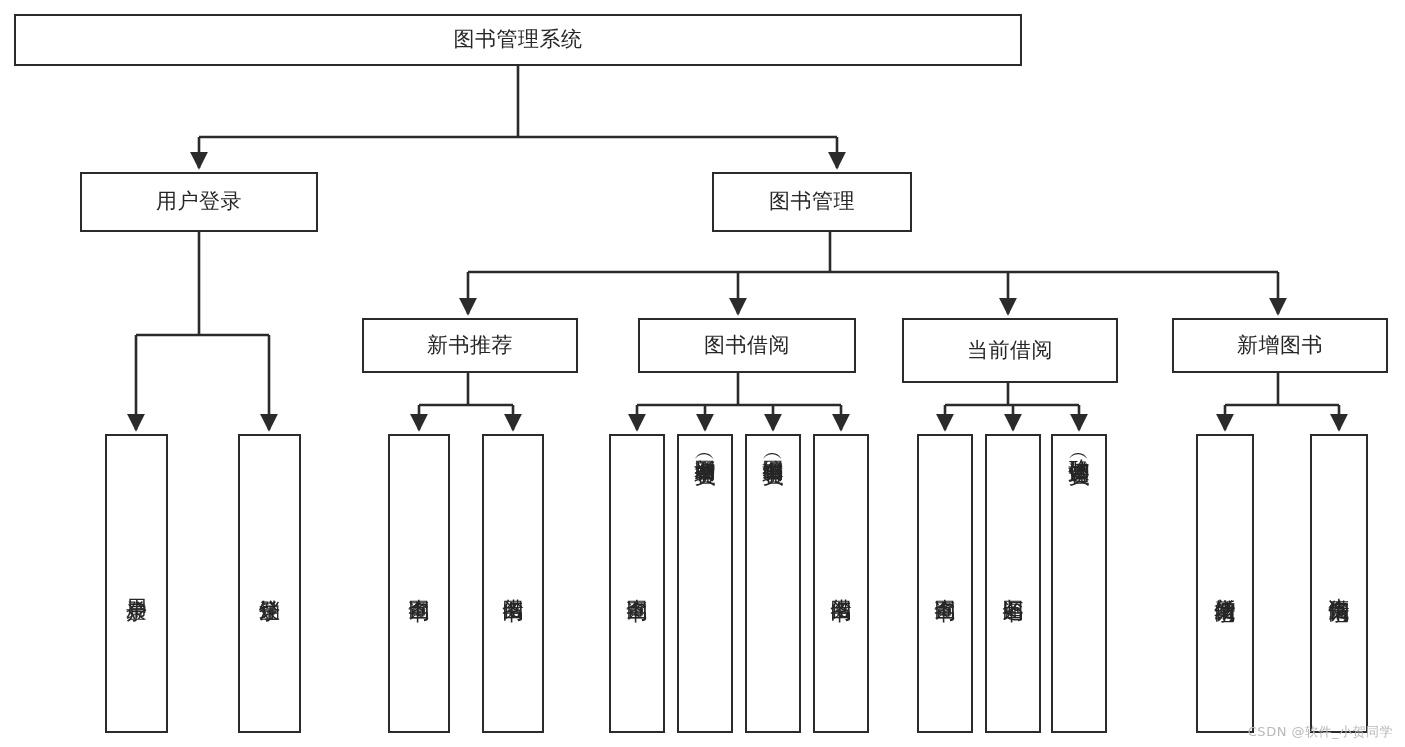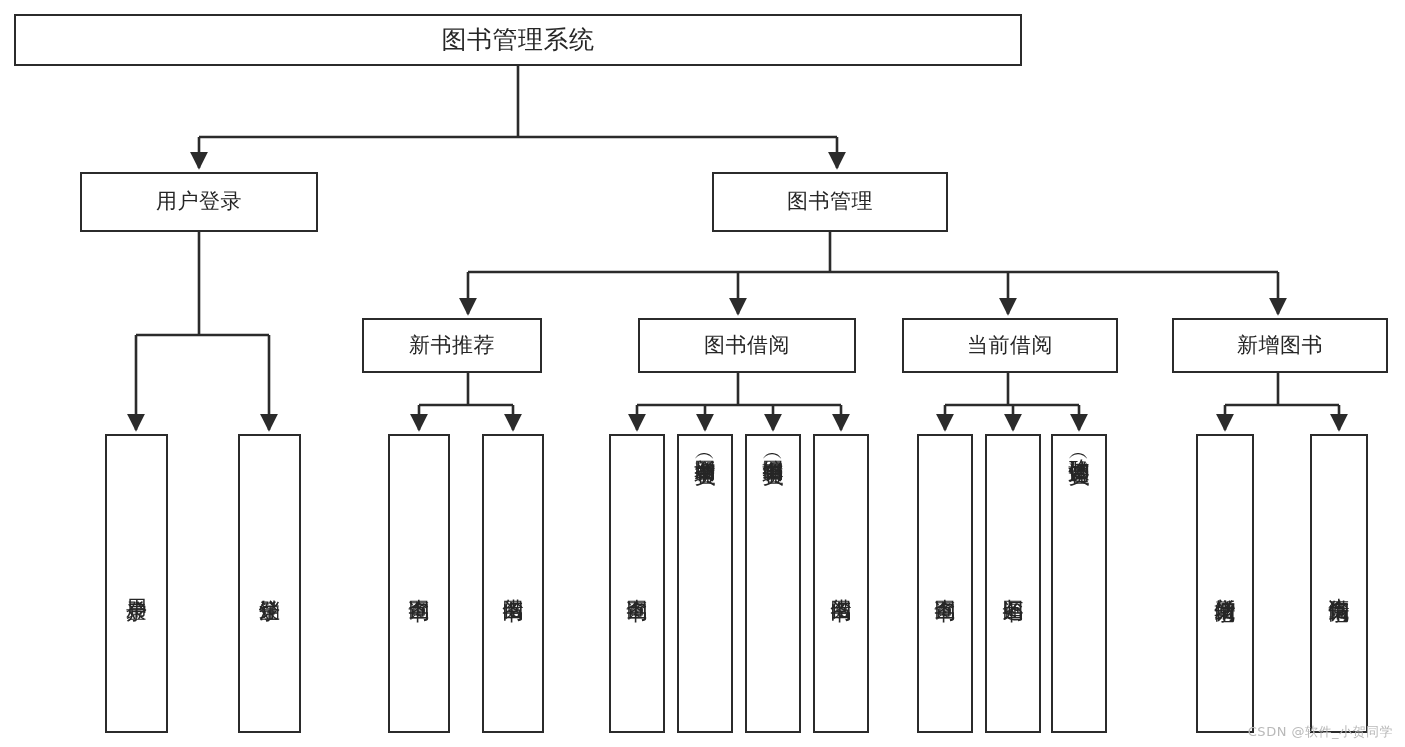--- a/index.html
+++ b/index.html
@@ -37,21 +37,21 @@
   .node .node-label {
     display: block;
     text-align: center;
     line-height: 1.12;
   }
   .node-h .node-label {
     font-size: 21px;
     letter-spacing: 0.5px;
   }
   .node-root .node-label {
-    font-size: 25px;
+    font-size: 21px;
     letter-spacing: 0.5px;
   }
   .node-v {
     align-items: flex-start;
     justify-content: center;
     padding-top: 6px;
   }
   .node-v .node-label {
     writing-mode: vertical-rl;
     text-orientation: upright;
@@ -130,31 +130,31 @@
     </g>
   </svg>
 
   <div class="node node-root" style="left:14px; top:14px; width:1008px; height:52px;">
     <span class="node-label">图书管理系统</span>
   </div>
 
   <div class="node node-h" style="left:80px; top:172px; width:238px; height:60px;">
     <span class="node-label">用户登录</span>
   </div>
-  <div class="node node-h" style="left:712px; top:172px; width:236px; height:60px;">
+  <div class="node node-h" style="left:712px; top:172px; width:200px; height:60px;">
     <span class="node-label">图书管理</span>
   </div>
 
-  <div class="node node-h" style="left:362px; top:318px; width:180px; height:55px;">
+  <div class="node node-h" style="left:362px; top:318px; width:216px; height:55px;">
     <span class="node-label">新书推荐</span>
   </div>
   <div class="node node-h" style="left:630px; top:318px; width:218px; height:55px;margin-left:8px;">
     <span class="node-label">图书借阅</span>
   </div>
-  <div class="node node-h" style="left:902px; top:318px; width:216px; height:55px;">
+  <div class="node node-h" style="left:902px; top:318px; width:216px; height:65px;">
     <span class="node-label">当前借阅</span>
   </div>
   <div class="node node-h" style="left:1172px; top:318px; width:216px; height:55px;">
     <span class="node-label">新增图书</span>
   </div>
 
   <div class="node node-v v-mid" style="left:105px; top:434px; width:63px; height:299px;">
     <span class="node-label">用户登录</span>
   </div>
   <div class="node node-v v-mid" style="left:238px; top:434px; width:63px; height:299px;">

